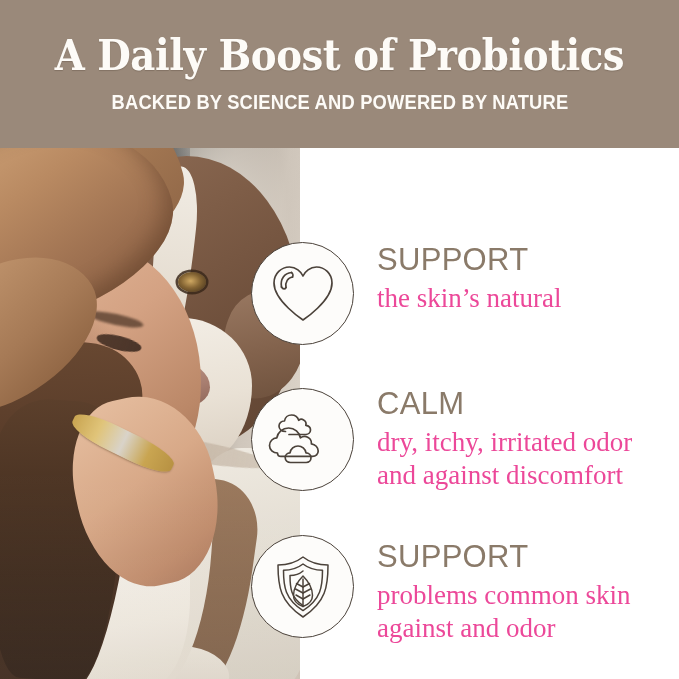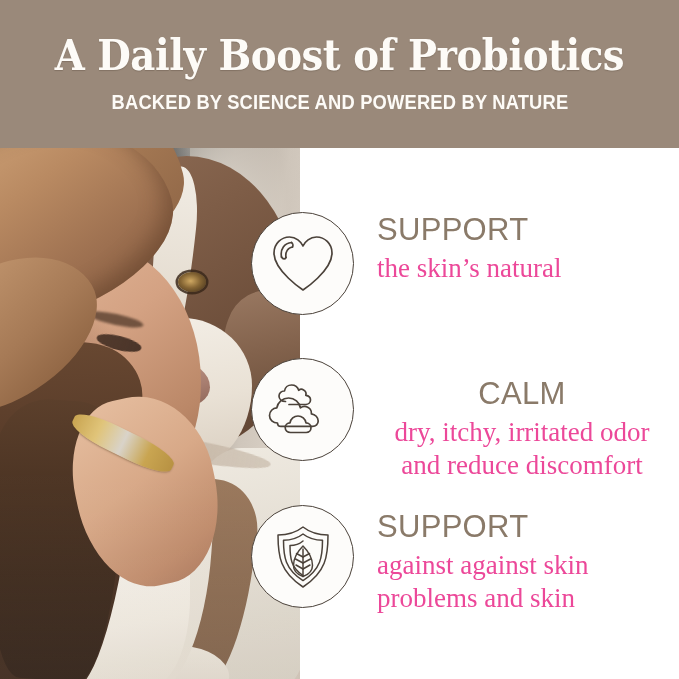--- a/index.html
+++ b/index.html
@@ -283,20 +283,21 @@
     height: 531px;
     background: #ffffff;
   }
 
   
   .feature {
     position: absolute;
     left: 0;
     width: 679px;
     height: 103px;
+    margin-top: 30px;
   }
   .icon-circle {
     position: absolute;
     left: 251px;
     top: 0;
     width: 103px;
     height: 103px;
     border-radius: 50%;
     background: #fdfcfa;
     border: 1.4px solid #4b423a;
@@ -330,21 +331,21 @@
     line-height: 1.24;
     margin: 0;
   }
   .feature-desc span { display: block; white-space: nowrap; }
 
   #feature-support { top: 212px; }
   #feature-calm    { top: 358px; }
   #feature-defend  { top: 505px; }
 
   #feature-support .feature-text { top: 2px; }
-  #feature-calm .feature-text    { top: 20px; text-align: center; }
+  #feature-calm .feature-text    { top: 0; }
   #feature-defend .feature-text  { top: 6px; }
 </style>
 </head>
 <body>
 
 <div id="canvas">
 
   <div id="header">
     <h1 id="header-title">A Daily Boost of Probiotics</h1>
     <div id="header-subtitle">BACKED BY SCIENCE AND POWERED BY NATURE</div>
@@ -439,21 +440,21 @@
           <path d="M23.5 52.5 C 20.5 52.5, 18.2 50.3, 18.2 47.6 C 18.2 45, 20.3 42.9, 23 42.8
                    C 23.6 38.9, 27 36, 31 36 C 35 36, 38.3 38.9, 39 42.8
                    C 41.8 42.9, 44 45.1, 44 47.8 C 44 50.4, 41.9 52.5, 39.2 52.5 Z"></path>
         </svg>
       </span>
     </div>
     <div class="feature-text">
       <div class="feature-title">CALM</div>
       <div class="feature-desc">
         <span>dry, itchy, irritated odor</span>
-        <span>and reduce discomfort</span>
+        <span>and against discomfort</span>
       </div>
     </div>
   </div>
 
   <div class="feature" id="feature-defend">
     <div class="icon-circle">
       <span>
         <svg width="62" height="66" viewBox="0 0 62 66" fill="none" stroke="#4b423a" stroke-width="1.5" stroke-linecap="round" stroke-linejoin="round">
 
           <path d="M31 3 C 24 8.5, 15 11, 6 11 C 6 32, 8 48, 31 63
@@ -472,19 +473,19 @@
           <path d="M31 39 L 23.5 35"></path>
           <path d="M31 39 L 38.5 35"></path>
           <path d="M31 45 L 24 41"></path>
           <path d="M31 45 L 38 41"></path>
         </svg>
       </span>
     </div>
     <div class="feature-text">
       <div class="feature-title">SUPPORT</div>
       <div class="feature-desc">
-        <span>against against skin</span>
-        <span>problems and skin</span>
+        <span>problems common skin</span>
+        <span>against and odor</span>
       </div>
     </div>
   </div>
 
 </div>
 
 </body></html>

